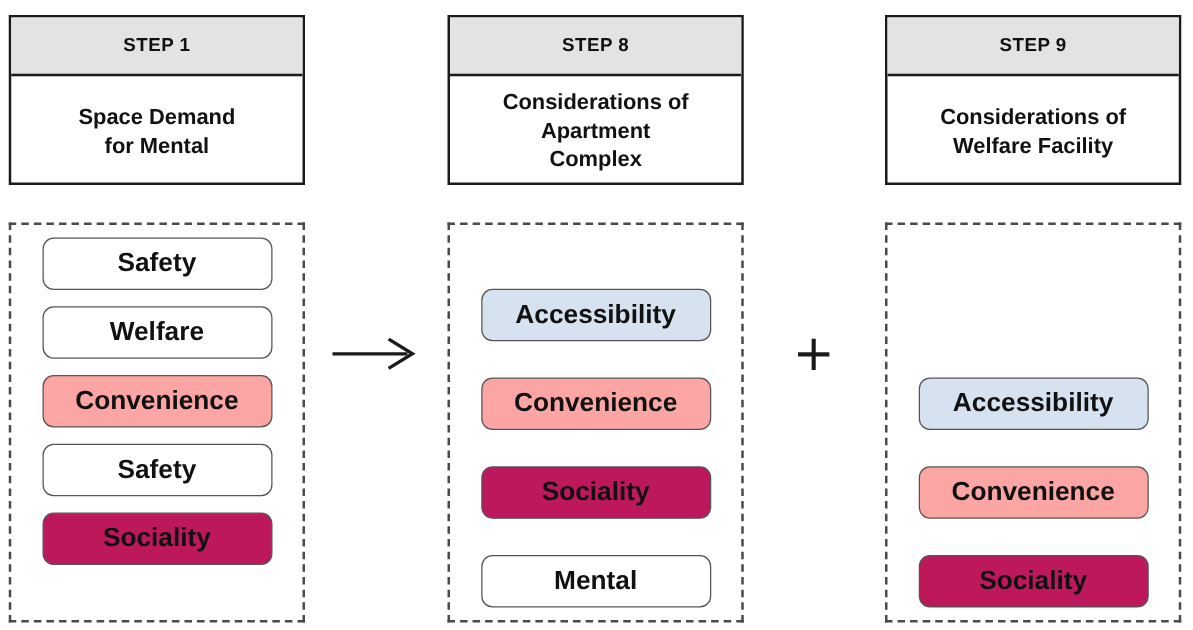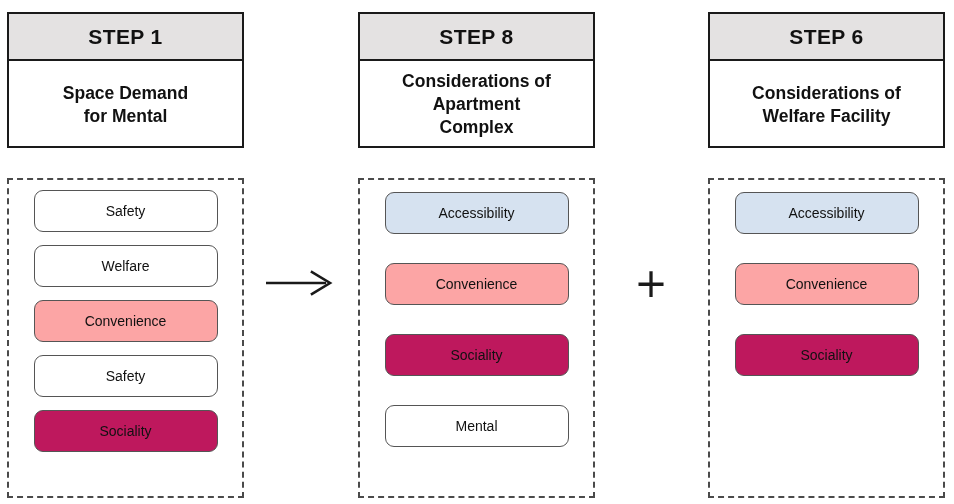--- a/index.html
+++ b/index.html
@@ -44,21 +44,21 @@
     height: 136px;
   }
   .header-step {
     height: 45px;
     background: #e4e2e2;
     border-bottom: 2px solid #1a1a1a;
     display: flex;
     align-items: center;
     justify-content: center;
     font-weight: bold;
-    font-size: 21px;
+    font-size: 15px;
     letter-spacing: 0.4px;
     color: #111111;
   }
   .header-title {
     height: 87px;
     display: flex;
     align-items: center;
     justify-content: center;
     text-align: center;
     font-weight: bold;
@@ -82,37 +82,37 @@
     display: flex;
     flex-direction: column;
     align-items: center;
     padding: 10px 0;
   }
   .list-box.five {
     justify-content: flex-start;
     gap: 13px;
   }
   .list-box.four {
-    justify-content: flex-start;
+    justify-content: flex-end;
     gap: 29px;
     padding-top: 12px;
   }
 
   
   .chip {
     width: 184px;
     height: 42px;
     border: 1.6px solid #555555;
     border-radius: 9px;
     background: #ffffff;
     display: flex;
     align-items: center;
     justify-content: center;
-    font-weight: normal;
-    font-size: 14px;
+    font-weight: bold;
+    font-size: 21px;
     color: #111111;
     box-sizing: border-box;
   }
   .chip.fill-blue  { background: #d6e2f0; }
   .chip.fill-green { background: #fca5a5; }
   .chip.fill-yellow{ background: #be185d; }
   .chip.fill-white { background: #ffffff; }
 
   
   .connector {
@@ -177,21 +177,21 @@
       <div class="chip fill-white">Mental</div>
     </div>
   </div>
 
   <div class="connector plus-slot">
     <span class="plus-glyph">+</span>
   </div>
 
   <div class="column col-2">
     <div class="header-card">
-      <div class="header-step">STEP 6</div>
+      <div class="header-step">STEP 9</div>
       <div class="header-title">Considerations of
 Welfare Facility</div>
     </div>
     <div class="list-box four">
       <div class="chip fill-blue">Accessibility</div>
       <div class="chip fill-green">Convenience</div>
       <div class="chip fill-yellow">Sociality</div>
     </div>
   </div>
 

